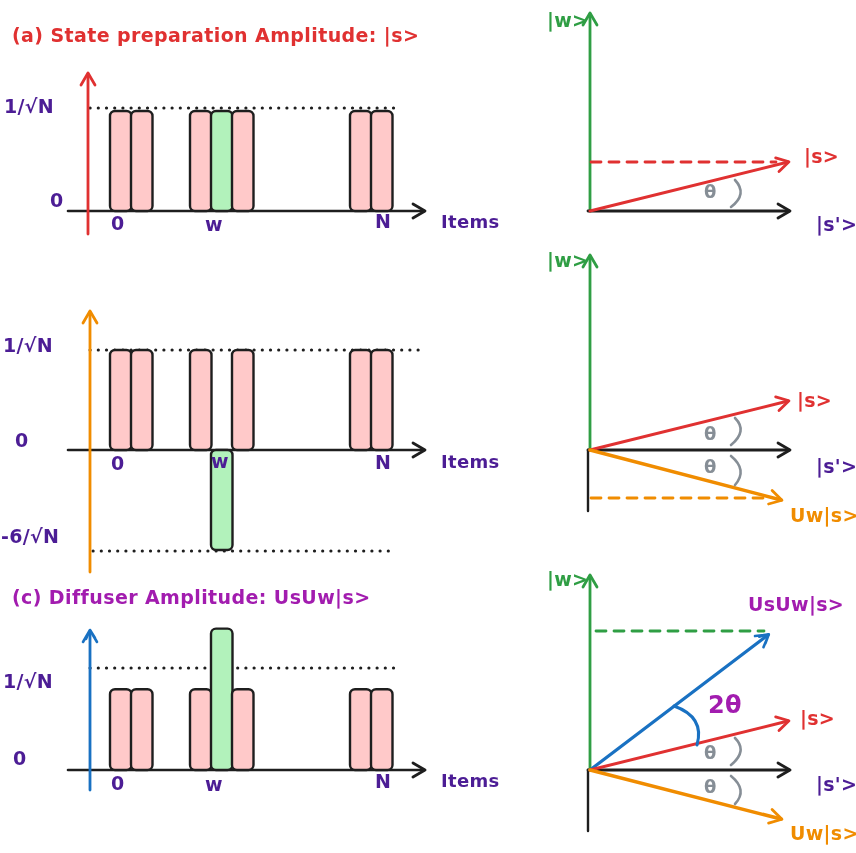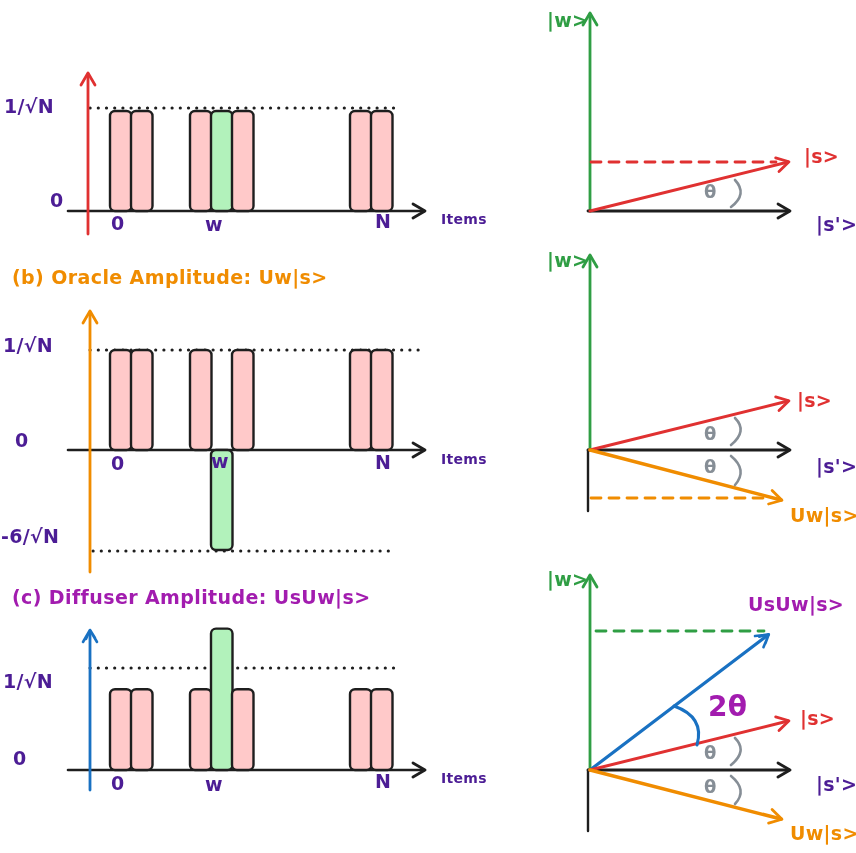--- a/index.html
+++ b/index.html
@@ -4,21 +4,21 @@
 <style>
   html,body{margin:0;padding:0;background:#ffffff;}
   .canvas{position:relative;width:856px;height:853px;background:#ffffff;overflow:hidden;
           font-family:"DejaVu Sans",sans-serif;}
   .canvas svg{position:absolute;left:0;top:0;}
   .t{position:absolute;font-family:"DejaVu Sans",sans-serif;font-weight:600;color:#4c1d95;
      font-size:19px;line-height:1.1;white-space:nowrap;letter-spacing:0.3px;}
   .title{font-size:19px;font-weight:700;letter-spacing:0.4px;}
   .red{color:#e03131}.orange{color:#f08c00}.blue{color:#a21caf}.green{color:#2f9e44}
   .gray{color:#868e96}
-  .sm{font-size:14px}
+  .sm{font-size:18px}
   .theta{font-size:18px;font-weight:700;}
   .bar{fill:#ffc9c9;stroke:#1e1e1e;stroke-width:2.4px;}
   .bar.marked{fill:#b2f2bb;}
 </style>
 </head>
 <body>
 
 <div class="canvas">
 
 <svg width="856" height="853" viewBox="0 0 856 853">
@@ -112,32 +112,32 @@
     <line x1="596" y1="631" x2="764" y2="631" stroke="#2f9e44" stroke-width="2.8" stroke-linecap="round" stroke-dasharray="10 8"></line>
     <line x1="590" y1="770" x2="768" y2="635" stroke="#1971c2" stroke-width="3.2" stroke-linecap="round" marker-end="url(#ah-blue)"></line>
     <line x1="590" y1="770" x2="788" y2="721" stroke="#e03131" stroke-width="3" stroke-linecap="round" marker-end="url(#ah-red)"></line>
     <line x1="590" y1="770" x2="781" y2="819" stroke="#f08c00" stroke-width="3.4" stroke-linecap="round" marker-end="url(#ah-orange)"></line>
     <path d="M674,706 Q705,717 697,745" fill="none" stroke="#1971c2" stroke-width="3" stroke-linecap="round"></path>
     <path d="M735,738 Q748,751 731,765" fill="none" stroke="#868e96" stroke-width="2.6" stroke-linecap="round"></path>
     <path d="M731,776 Q748,790 735,804" fill="none" stroke="#868e96" stroke-width="2.6" stroke-linecap="round"></path>
   </g>
 </svg>
 
+<div class="t title red" style="left:12px;top:25px">(a) State preparation Amplitude: |s&gt;</div>
 <div class="t" style="left:4px;top:96px">1/√N</div>
 <div class="t" style="left:50px;top:190px">0</div>
 <div class="t" style="left:111px;top:213px">0</div>
 <div class="t" style="left:205px;top:214px">w</div>
 <div class="t" style="left:375px;top:211px">N</div>
 <div class="t sm" style="left:441px;top:212px">Items</div>
 <div class="t green" style="left:547px;top:10px">|w&gt;</div>
 <div class="t red" style="left:804px;top:146px">|s&gt;</div>
 <div class="t gray theta" style="left:704px;top:182px">θ</div>
 <div class="t" style="left:816px;top:214px">|s'&gt;</div>
 
-<div class="t title orange" style="left:12px;top:267px">(b) Oracle Amplitude: Uw|s&gt;</div>
 <div class="t" style="left:3px;top:335px">1/√N</div>
 <div class="t" style="left:15px;top:430px">0</div>
 <div class="t" style="left:1px;top:526px">-6/√N</div>
 <div class="t" style="left:111px;top:453px">0</div>
 <div class="t" style="left:211px;top:451px">w</div>
 <div class="t" style="left:375px;top:452px">N</div>
 <div class="t sm" style="left:441px;top:452px">Items</div>
 <div class="t green" style="left:547px;top:250px">|w&gt;</div>
 <div class="t red" style="left:797px;top:390px">|s&gt;</div>
 <div class="t gray theta" style="left:704px;top:424px">θ</div>
@@ -147,20 +147,20 @@
 
 <div class="t title blue" style="left:12px;top:587px">(c) Diffuser Amplitude: UsUw|s&gt;</div>
 <div class="t" style="left:3px;top:671px">1/√N</div>
 <div class="t" style="left:13px;top:748px">0</div>
 <div class="t" style="left:111px;top:773px">0</div>
 <div class="t" style="left:205px;top:774px">w</div>
 <div class="t" style="left:375px;top:771px">N</div>
 <div class="t sm" style="left:441px;top:771px">Items</div>
 <div class="t green" style="left:547px;top:569px">|w&gt;</div>
 <div class="t blue" style="left:748px;top:594px">UsUw|s&gt;</div>
-<div class="t blue" style="left:708px;top:692px;font-size:28px">2θ</div>
+<div class="t blue" style="left:708px;top:692px;font-size:24px">2θ</div>
 <div class="t red" style="left:800px;top:708px">|s&gt;</div>
 <div class="t gray theta" style="left:704px;top:743px">θ</div>
 <div class="t" style="left:816px;top:774px">|s'&gt;</div>
 <div class="t gray theta" style="left:704px;top:777px">θ</div>
 <div class="t orange" style="left:790px;top:823px">Uw|s&gt;</div>
 
 </div>
 
 </body></html>

